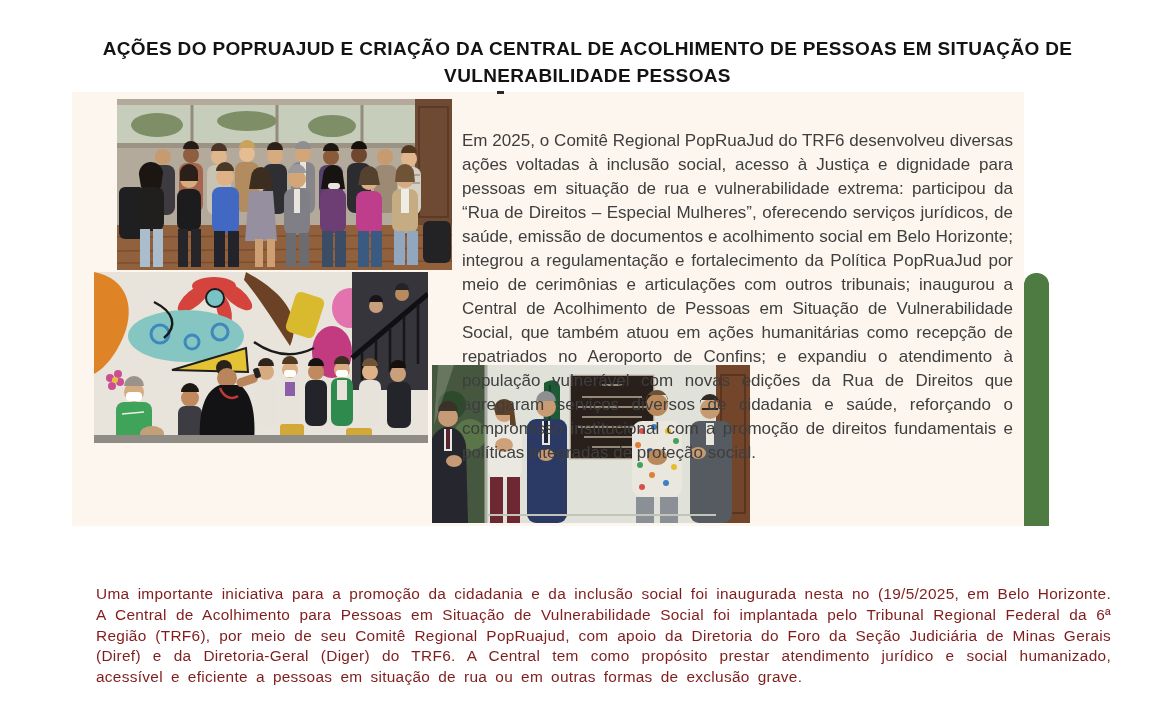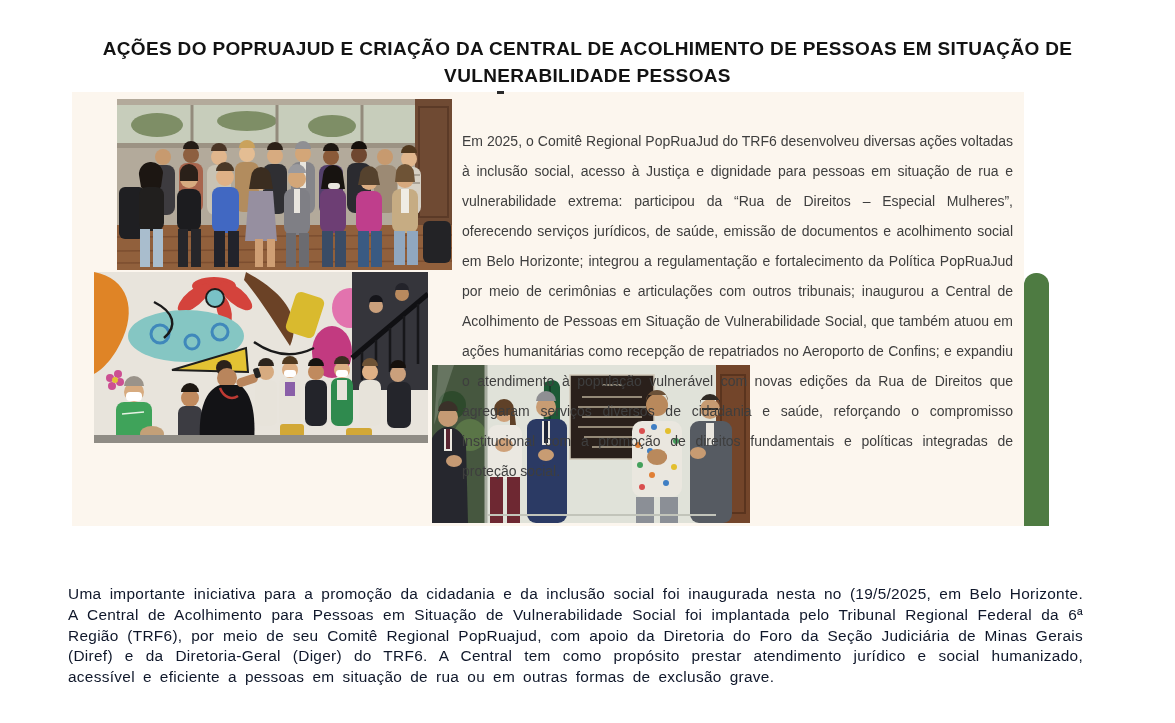--- a/index.html
+++ b/index.html
@@ -31,27 +31,27 @@
   }
 
   .photo{position:absolute;display:block;}
   .photo svg{display:block;width:100%;height:100%;}
   .photo-1{left:117px;top:99px;width:335px;height:171px;}
   .photo-2{left:94px;top:272px;width:334px;height:171px;}
   .photo-3{left:432px;top:365px;width:318px;height:158px;}
 
   .feature-paragraph{
     position:absolute;left:462px;top:112px;width:551px;
-    color:#3e3e3e;font-size:14px;line-height:30px;
+    color:#3e3e3e;font-size:17px;line-height:24px;
     text-align:justify;
   }
 
   .closing-paragraph{
-    position:absolute;left:68px;top:569px;width:1015px;
-    color:#0f172a;font-size:15.4px;line-height:20.6px;
+    position:absolute;left:96px;top:569px;width:1015px;
+    color:#7f1d1d;font-size:15.4px;line-height:20.6px;
     letter-spacing:.3px;word-spacing:3.5px;
     text-align:justify;
   }
 </style>
 </head>
 <body>
 
 <div class="stage">
 
   <h1 class="page-title">

